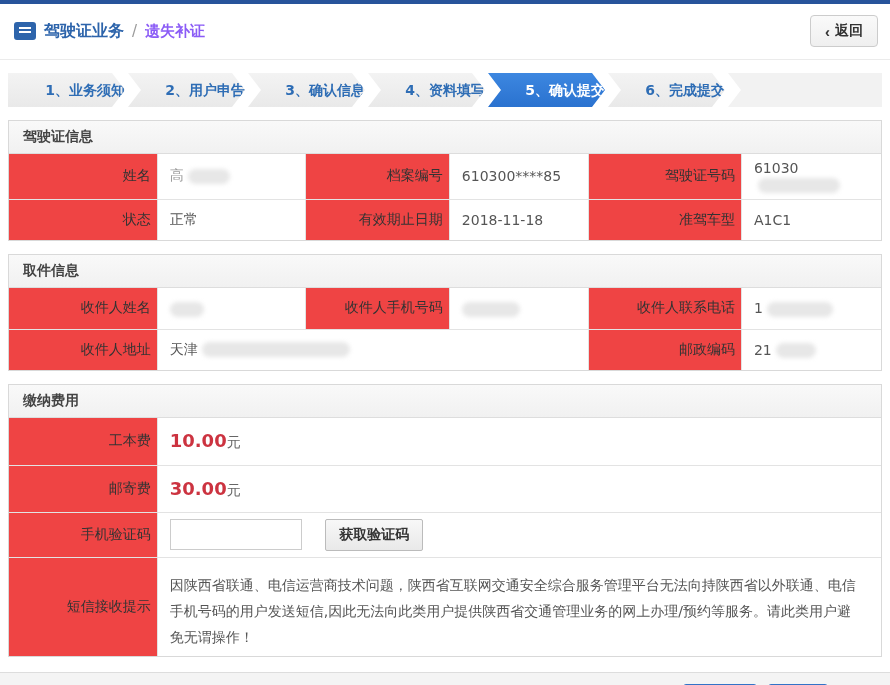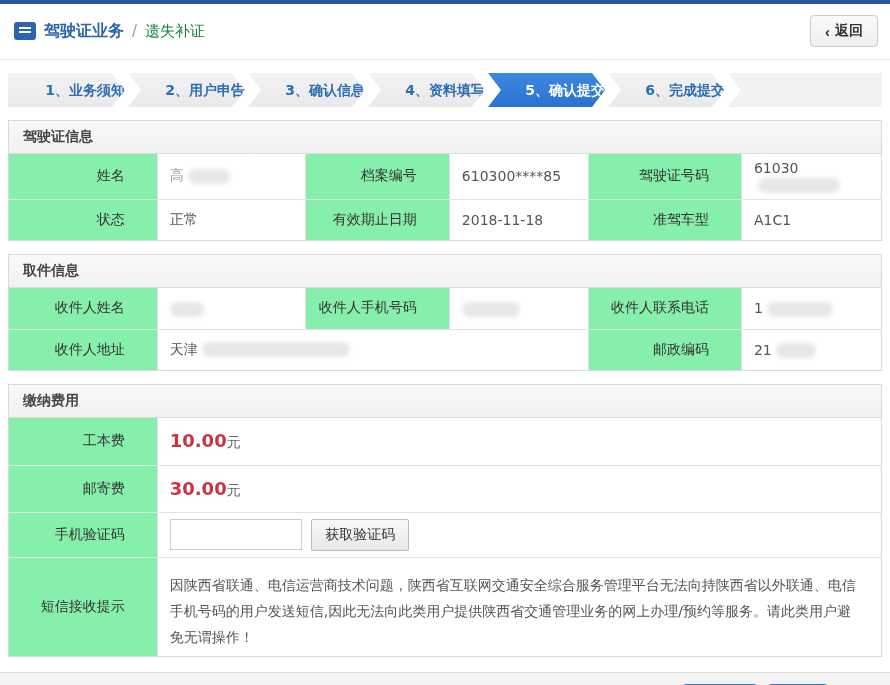--- a/index.html
+++ b/index.html
@@ -10,21 +10,21 @@
   
   .page-header { display:flex; align-items:center; justify-content:space-between;
     padding:11px 12px 12px 14px; border-bottom:1px solid #ebebeb;gap:20px; }
   .ph-left { display:flex; align-items:center; gap:8px; }
   .list-ic { width:22px; height:18px; border:2px solid #2d64ab; border-radius:3px;
     background:#2d64ab; position:relative; display:inline-block; }
   .list-ic::before { content:""; position:absolute; left:3px; right:3px; top:3px; height:8px;
     background:repeating-linear-gradient(#fff 0 1.6px, #2d64ab 1.6px 4.4px); }
   .ph-title { color:#2d64ab; font-size:16px; font-weight:bold; }
   .ph-sep { color:#999; font-size:15px; }
-  .ph-sub { color:#15803d; font-size:15px; }
+  .ph-sub { color:#8b5cf6; font-size:15px;font-weight:bold; }
   .back-btn { background:linear-gradient(#fafafa,#efefef); border:1px solid #ccc; border-radius:4px;
     padding:6px 14px; font-size:14px; font-weight:bold; color:#333; cursor:pointer; display:flex; align-items:center; gap:5px;}
   .back-chevron { font-size:15px; font-weight:bold; line-height:1; }
 
   
   .steps { display:flex; margin:13px 8px 0 8px; height:34px; }
   .step { flex:0 0 117px; margin-left:3px; height:34px; line-height:34px; text-align:right;
     background:linear-gradient(#f3f3f3,#e9e9e9); color:#2e6db5; font-weight:bold; font-size:14px;
     clip-path:polygon(0 0, calc(100% - 13px) 0, 100% 50%, calc(100% - 13px) 100%, 0 100%, 13px 50%); }
   .step.first { margin-left:0;
@@ -37,34 +37,34 @@
   .section { margin:13px 8px 0 8px; border:1px solid #d9d9d9; }
   .section:first-of-type { margin-top:24px; }
   .sec-header { background:linear-gradient(#f9f9f9,#f1f1f1); border-bottom:1px solid #ddd;
     padding:7px 14px; font-size:14px; font-weight:bold; color:#444; }
   table { width:100%; border-collapse:collapse; table-layout:fixed; }
   td { border:1px solid #e3e3e3; font-size:14px; height:41px; padding:6px 12px; }
   tr td:first-child { border-left:none; }
   tr td:last-child { border-right:none; }
   tr:last-child td { border-bottom:none; }
   tr:first-child td { border-top:none; }
-  td.lbl { background:#86efac; color:#333; text-align:right; padding-right:32px; }
+  td.lbl { background:#ef4444; color:#333; text-align:right; padding-right:6px; }
   td.val { background:#fff; color:#555; }
   .blob { display:inline-block; vertical-align:middle; height:15px; border-radius:8px;
     background:#e7e7e7; filter:blur(2px); margin-left:4px; }
   .faint { color:#9a9a9a; }
 
   
   .fee-num { color:#cc3340; font-size:18px; font-weight:bold; }
   .fee-unit { color:#666; font-size:14px; }
   td.fee-row { height:47px; }
   .code-input { width:132px; height:31px; border:1px solid #ccc; background:#fff; padding:0 8px;
     font-size:14px; vertical-align:middle; }
-  .code-btn { height:32px; margin-left:5px; padding:0 13px; background:linear-gradient(#f8f8f8,#e9e9e9);
-    border:1px solid #bbb; border-radius:2px; font-size:14px; font-weight:normal; color:#333;
+  .code-btn { height:32px; margin-left:19px; padding:0 13px; background:linear-gradient(#f8f8f8,#e9e9e9);
+    border:1px solid #bbb; border-radius:2px; font-size:14px; font-weight:bold; color:#333;
     vertical-align:middle; cursor:pointer; }
   .notice { color:#c14848; font-size:14px; line-height:26px; padding:14px 18px 6px 12px; }
 
   
   .footer { margin-top:15px; height:58px; background:#f4f4f4; border-top:1px solid #ddd;
     display:flex; align-items:center; justify-content:flex-end; padding-right:62px; gap:11px; }
   .blue-btn { background:linear-gradient(#458ae0,#3374cd); border:1px solid #3273c8; border-radius:3px;
     color:#fff; font-size:14px; font-weight:bold; padding:7px 15px; cursor:pointer; }
 </style>
 </head>

